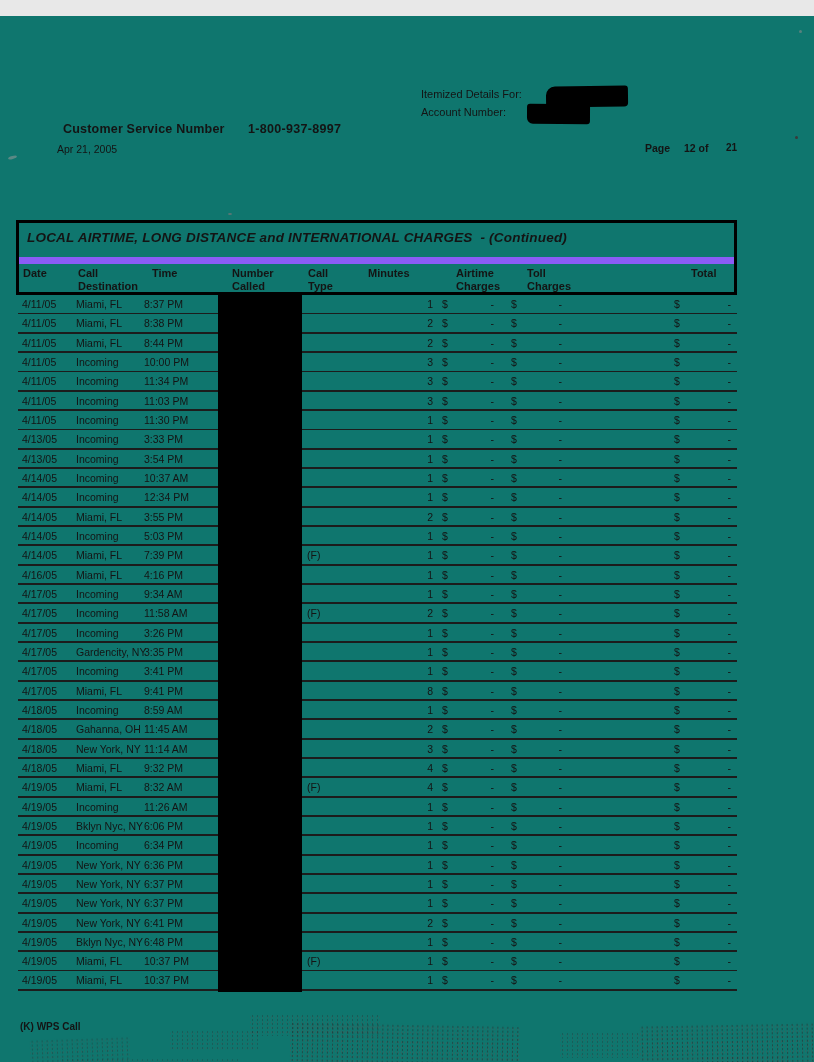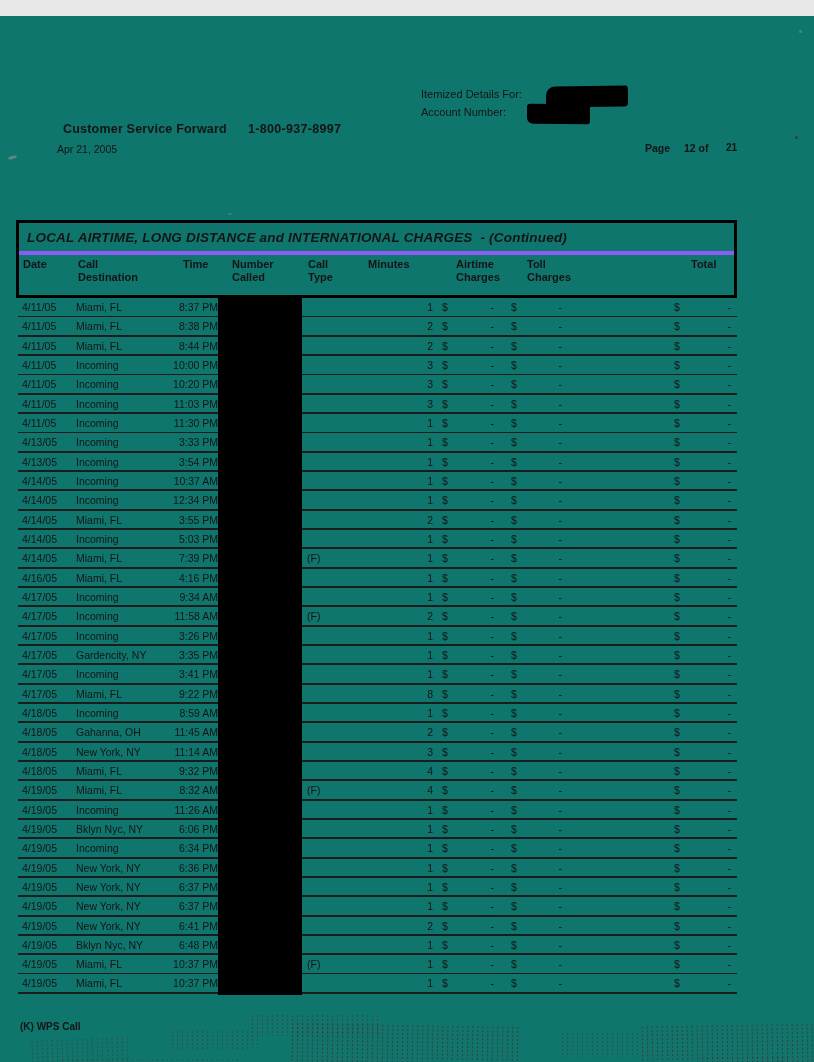--- a/index.html
+++ b/index.html
@@ -19,46 +19,46 @@
   .cs-number{left:248px;top:106px;font-size:12.5px;font-weight:700;letter-spacing:.3px;text-align:right;}
   .stmt-date{left:57px;top:127px;font-size:10.5px;}
   .page-label{left:645px;top:126px;font-size:10.5px;font-weight:600;}
   .page-mid{left:684px;top:126px;font-size:10.5px;font-weight:600;}
   .page-total{left:726px;top:126px;font-size:10px;font-weight:600;}
 
   
   .table-wrap{left:16px;top:204px;width:721px;}
   .tbox{border:3px solid #000;}
   .ttitle{
-    padding:3px 8px 2px 8px;height:23px;border-bottom:4px solid #8b5cf6;
+    padding:3px 8px 8px 8px;height:23px;border-bottom:7px solid #8b5cf6;
     font-size:13.5px;font-weight:700;font-style:italic;white-space:pre;
     letter-spacing:.2px;display:flex;align-items:center;
   }
-  .thead{position:relative;height:40px;font-size:11px;font-weight:700;line-height:13px;}
+  .thead{position:relative;height:28px;font-size:11px;font-weight:700;line-height:13px;}
   .thead .hcell{position:absolute;top:3px;white-space:pre-line;}
   .h-date{left:4px;}
   .h-dest{left:59px;}
-  .h-time{left:164px;}
+  .h-time{left:133px;}
   .h-num{left:213px;}
   .h-ctype{left:289px;}
   .h-min{left:349px;}
   .h-air{left:437px;}
   .h-toll{left:508px;}
   .h-total{left:672px;}
 
   .rows{position:relative;height:696px;}
   .trow{position:relative;height:19.333px;}
   .trow::after{content:"";position:absolute;left:2px;right:0;bottom:0;height:1.8px;background:#1c1c1c;}
   .cell{
     position:absolute;top:0;height:100%;line-height:18.5px;
     font-size:10.5px;white-space:nowrap;overflow:visible;
   }
   .c-date{left:6px;width:54px;}
   .c-dest{left:60px;width:108px;}
-  .c-time{left:128px;width:74px;text-align:right;}
+  .c-time{left:128px;width:74px;}
   .c-ctype{left:291px;width:44px;}
   .c-min{left:340px;width:77px;text-align:right;}
   .c-cur{width:12px;}
   .c-air-cur{left:426px;}
   .c-air-val{left:446px;width:32px;text-align:right;}
   .c-toll-cur{left:495px;}
   .c-toll-val{left:515px;width:31px;text-align:right;}
   .c-tot-cur{left:658px;}
   .c-tot-val{left:676px;width:39px;text-align:right;}
   .redact-col{position:absolute;left:202px;top:0;width:84px;height:697px;background:#000;z-index:3;}
@@ -94,21 +94,21 @@
 
 <div class="page">
 
   <div class="abs itemized-block">
     <div>Itemized Details For:</div>
     <div>Account Number:</div>
   </div>
   <div class="abs redact redact-1"></div>
   <div class="abs redact redact-2"></div>
 
-  <div class="abs cs-label">Customer Service Forward</div>
+  <div class="abs cs-label">Customer Service Number</div>
   <div class="abs cs-number">1-800-937-8997</div>
   <div class="abs stmt-date">Apr 21, 2005</div>
   <div class="abs page-label">Page</div>
   <div class="abs page-mid">12 of</div>
   <div class="abs page-total">21</div>
 
   <div class="abs table-wrap">
     <div class="tbox">
       <div class="ttitle">LOCAL AIRTIME, LONG DISTANCE and INTERNATIONAL CHARGES  - (Continued)</div>
       <div class="thead">
@@ -178,21 +178,21 @@
           <span class="cell c-cur c-air-cur">$</span>
           <span class="cell c-air-val">-</span>
           <span class="cell c-cur c-toll-cur">$</span>
           <span class="cell c-toll-val">-</span>
           <span class="cell c-cur c-tot-cur">$</span>
           <span class="cell c-tot-val">-</span>
         </div>
         <div class="trow">
           <span class="cell c-date">4/11/05</span>
           <span class="cell c-dest">Incoming</span>
-          <span class="cell c-time">10:20 PM</span>
+          <span class="cell c-time">11:34 PM</span>
           <span class="cell c-ctype"></span>
           <span class="cell c-min">3</span>
           <span class="cell c-cur c-air-cur">$</span>
           <span class="cell c-air-val">-</span>
           <span class="cell c-cur c-toll-cur">$</span>
           <span class="cell c-toll-val">-</span>
           <span class="cell c-cur c-tot-cur">$</span>
           <span class="cell c-tot-val">-</span>
         </div>
         <div class="trow">
@@ -386,21 +386,21 @@
           <span class="cell c-cur c-air-cur">$</span>
           <span class="cell c-air-val">-</span>
           <span class="cell c-cur c-toll-cur">$</span>
           <span class="cell c-toll-val">-</span>
           <span class="cell c-cur c-tot-cur">$</span>
           <span class="cell c-tot-val">-</span>
         </div>
         <div class="trow">
           <span class="cell c-date">4/17/05</span>
           <span class="cell c-dest">Miami, FL</span>
-          <span class="cell c-time">9:22 PM</span>
+          <span class="cell c-time">9:41 PM</span>
           <span class="cell c-ctype"></span>
           <span class="cell c-min">8</span>
           <span class="cell c-cur c-air-cur">$</span>
           <span class="cell c-air-val">-</span>
           <span class="cell c-cur c-toll-cur">$</span>
           <span class="cell c-toll-val">-</span>
           <span class="cell c-cur c-tot-cur">$</span>
           <span class="cell c-tot-val">-</span>
         </div>
         <div class="trow">

